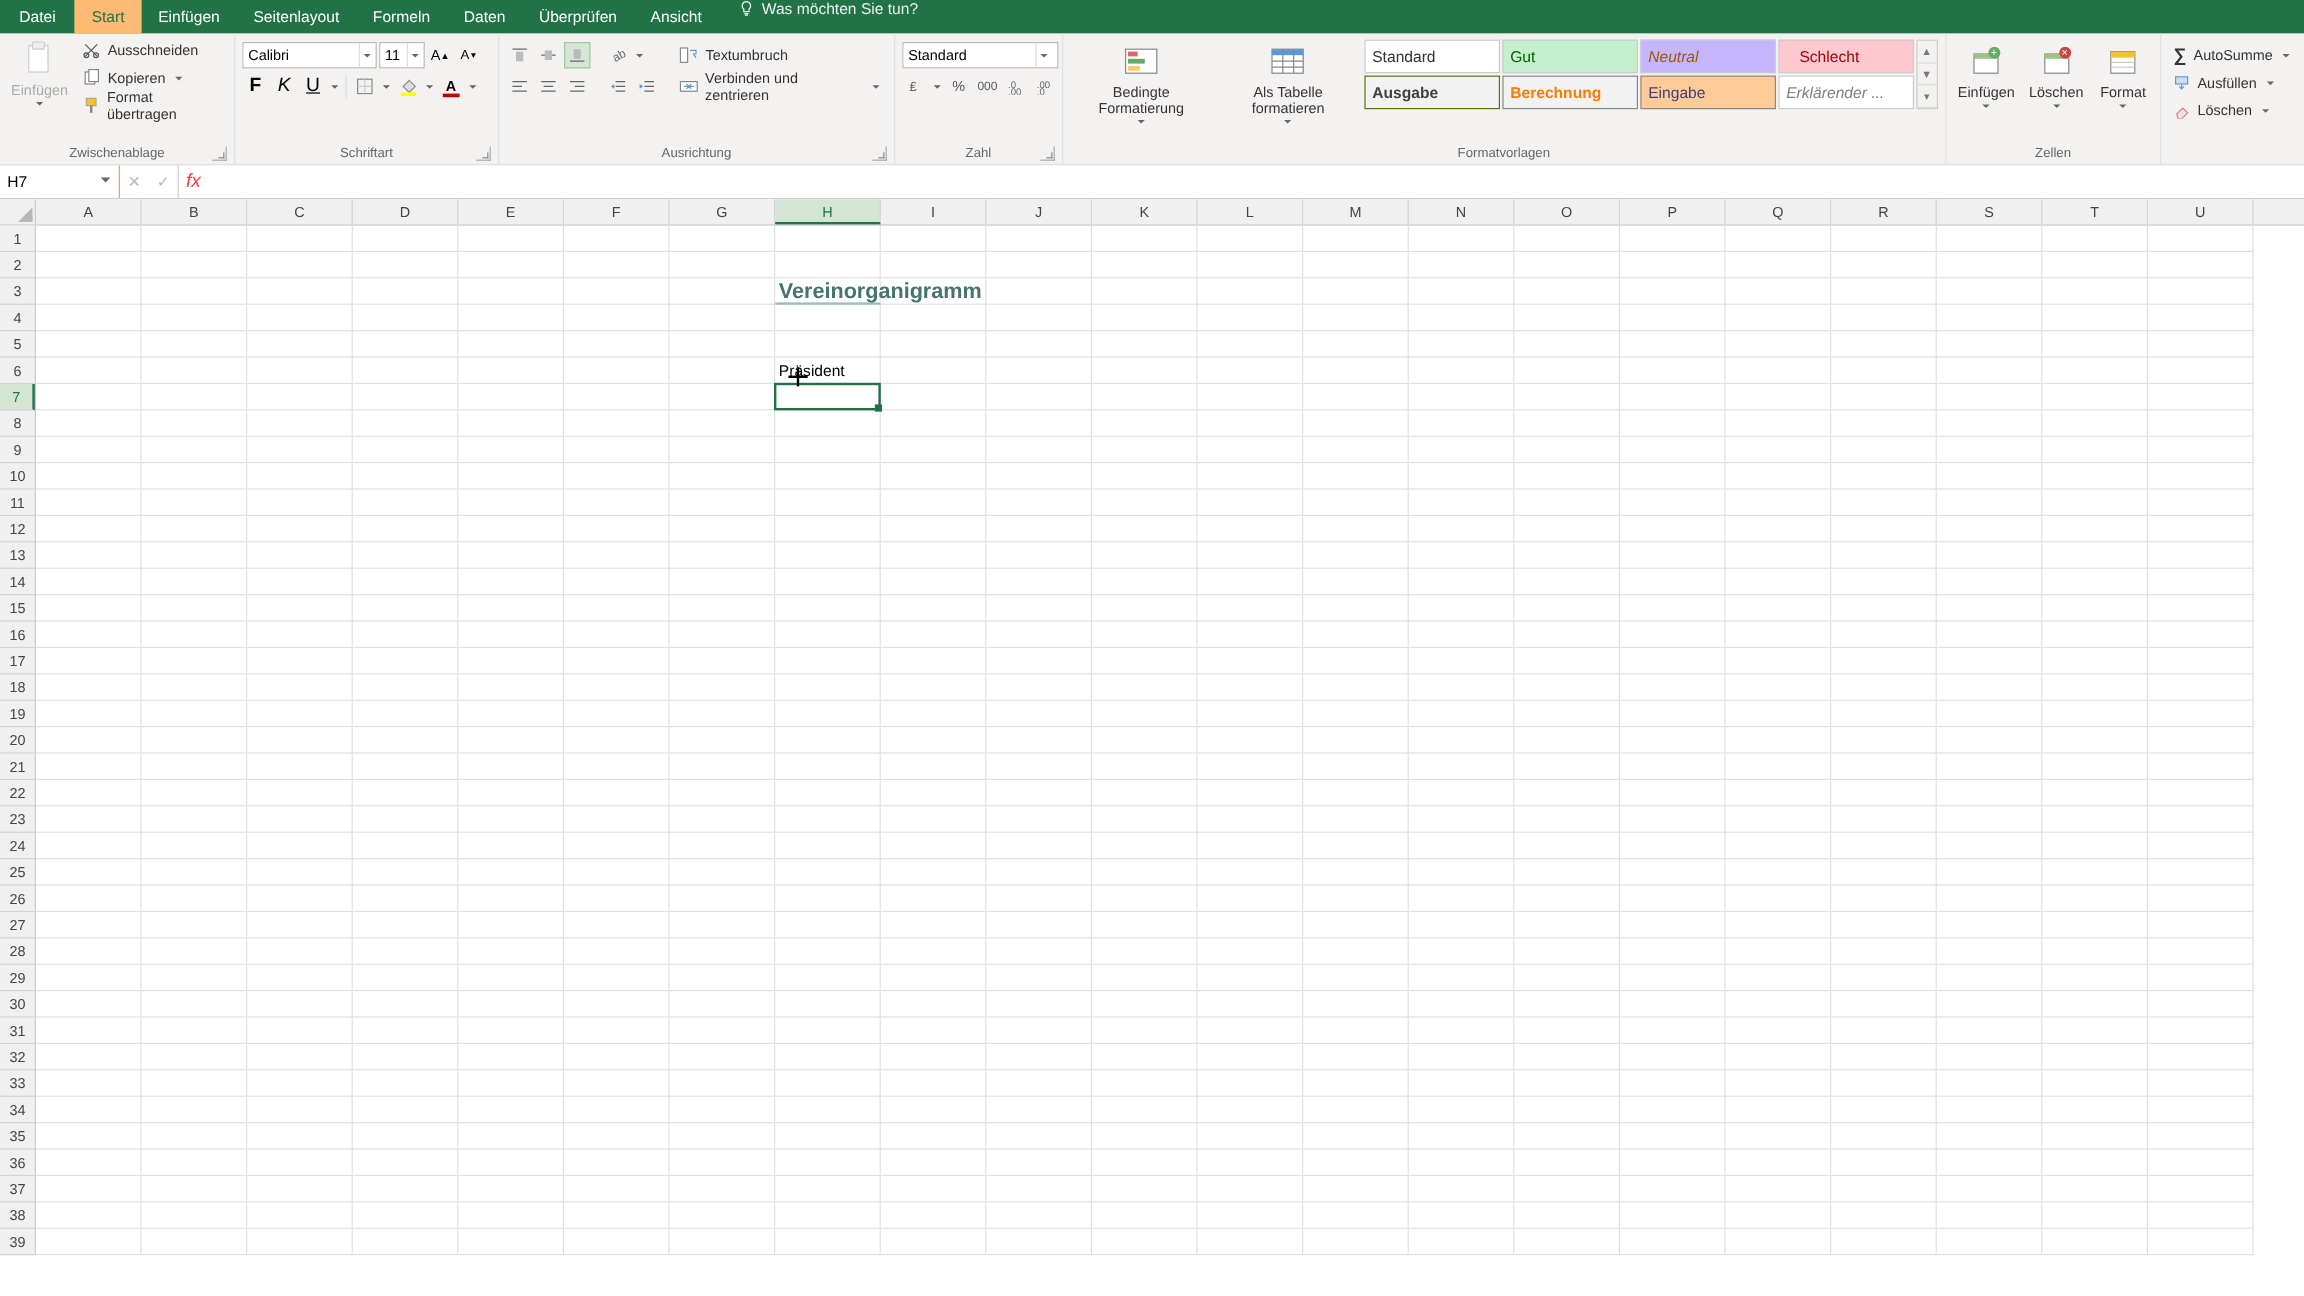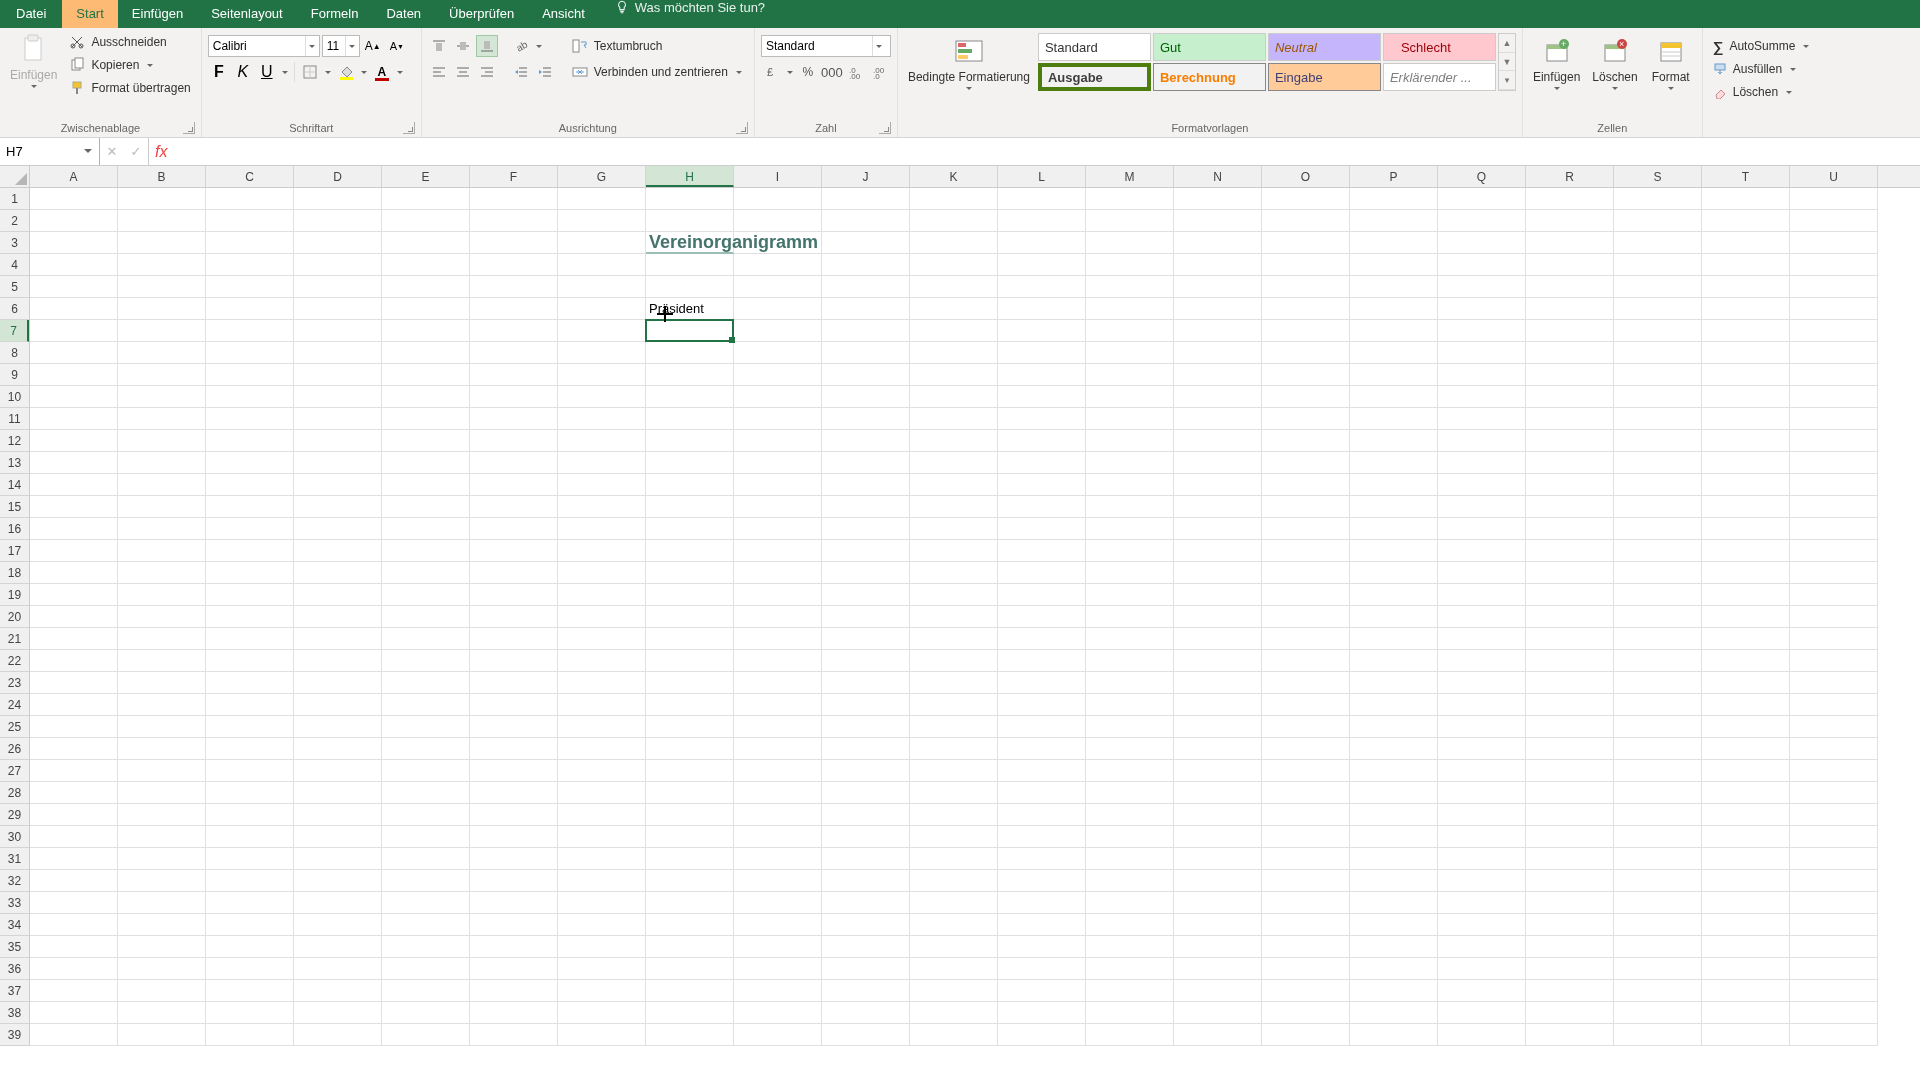--- a/index.html
+++ b/index.html
@@ -39,21 +39,21 @@
 .combo .arr::after { content: ''; border: 3px solid transparent; border-top-color: #666; margin-top: 3px; }
 
 
 .styles-gallery { display: flex; gap: 2px; }
 .styles-col { display: flex; flex-direction: column; gap: 2px; }
 .style-cell { width: 113px; height: 28px; border: 1px solid #ccc; font-size: 13px; padding: 4px 6px; display: flex; align-items: center; }
 .style-standard { background: #fff; color: #333; }
 .style-gut { background: #c6efce; color: #006100; }
 .style-neutral { background: #c4b5fd; color: #9c5700; font-style: italic; }
 .style-schlecht { background: #ffc7ce; color: #9c0006; padding-left: 17px; }
-.style-ausgabe { background: #f2f2f2; color: #3f3f3f; font-weight: bold; border: 4px solid #4d7c0f;}
+.style-ausgabe { background: #f2f2f2; color: #3f3f3f; font-weight: bold; border: 1px solid #4d7c0f;}
 .style-berechnung { background: #f2f2f2; color: #fa7d00; font-weight: bold; border: 1px solid #888;}
 .style-eingabe { background: #ffcc99; color: #3f3f76; border: 1px solid #888;}
 .style-erkl { background: #fff; color: #7f7f7f; font-style: italic; }
 .gal-scroll { width: 18px; display: flex; flex-direction: column; border: 1px solid #ccc; }
 .gal-scroll div { flex: 1; display: flex; align-items: center; justify-content: center; border-bottom: 1px solid #ddd; font-size: 9px; color: #777;}
 
 
 .fxbar { height: 28px; border-bottom: 1px solid #ccc; display: flex; align-items: stretch; background: #fff; }
 .namebox { width: 100px; border-right: 1px solid #eab308; display: flex; align-items: center; }
 .namebox input { border: none; outline: none; width: 80px; padding: 0 6px; font-size: 13px; }
@@ -293,21 +293,21 @@
           <span class="arr"></span>
         </div>
       <div class="row">
         <div class="smbtn">
             <svg width="14" height="14">
               <text x="2" y="11" font-size="11" fill="#666">₤</text>
             </svg>
           </div>
           <span class="dd"></span>
         <div class="smbtn" style="font-size:12px;color:#555">%</div>
-        <div class="smbtn" style="font-size:13px;color:#555">000</div>
+        <div class="smbtn" style="font-size:10px;color:#555">000</div>
         <div class="smbtn">
             <svg width="14" height="14">
               <text x="0" y="8" font-size="8" fill="#666">.0</text>
               <text x="0" y="14" font-size="8" fill="#666">.00</text>
             </svg>
           </div>
         <div class="smbtn">
             <svg width="14" height="14">
               <text x="0" y="8" font-size="8" fill="#666">.00</text>
               <text x="0" y="14" font-size="8" fill="#666">.0</text>
@@ -323,20 +323,34 @@
       <div class="vbtn" style="min-width:90px">
         <div class="ico">
             <svg width="30" height="30">
               <rect x="2" y="4" width="26" height="20" fill="#fff" stroke="#888"></rect>
               <rect x="4" y="6" width="8" height="4" fill="#d66"></rect>
               <rect x="4" y="12" width="14" height="4" fill="#6a6"></rect>
               <rect x="4" y="18" width="10" height="4" fill="#fc6"></rect>
             </svg>
           </div>
         <span class="lbl">Bedingte Formatierung</span>
+          <span class="dd"></span>
+      </div>
+      <div class="vbtn" style="min-width:80px">
+        <div class="ico">
+            <svg width="30" height="30">
+              <rect x="2" y="4" width="26" height="20" fill="#fff" stroke="#888"></rect>
+              <rect x="2" y="4" width="26" height="5" fill="#5b9bd5"></rect>
+              <line x1="11" y1="4" x2="11" y2="24" stroke="#888"></line>
+              <line x1="20" y1="4" x2="20" y2="24" stroke="#888"></line>
+              <line x1="2" y1="14" x2="28" y2="14" stroke="#888"></line>
+              <line x1="2" y1="19" x2="28" y2="19" stroke="#888"></line>
+            </svg>
+          </div>
+        <span class="lbl">Als Tabelle formatieren</span>
           <span class="dd"></span>
       </div>
       <div class="styles-gallery">
         <div class="styles-col">
           <div class="style-cell style-standard">Standard</div>
           <div class="style-cell style-ausgabe">Ausgabe</div>
         </div>
         <div class="styles-col">
           <div class="style-cell style-gut">Gut</div>
           <div class="style-cell style-berechnung">Berechnung</div>

